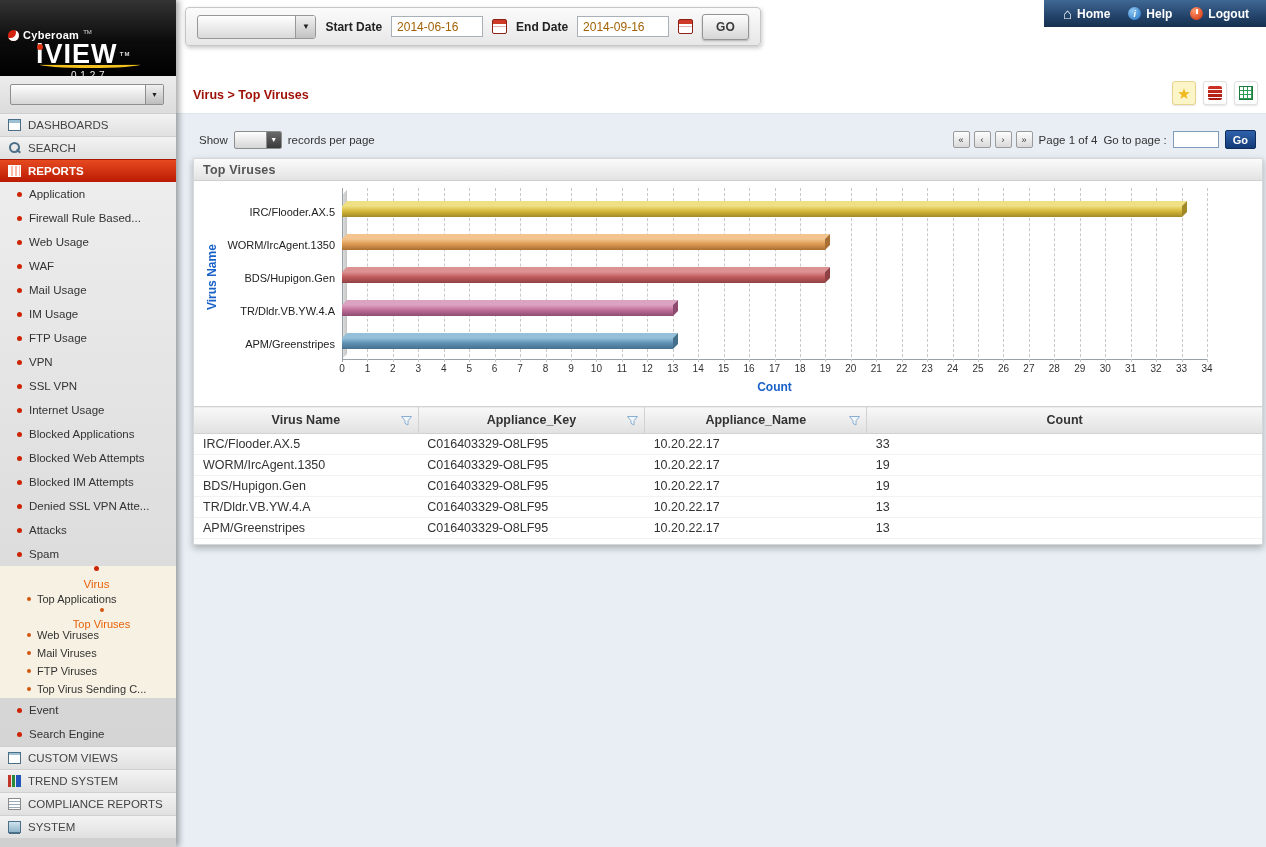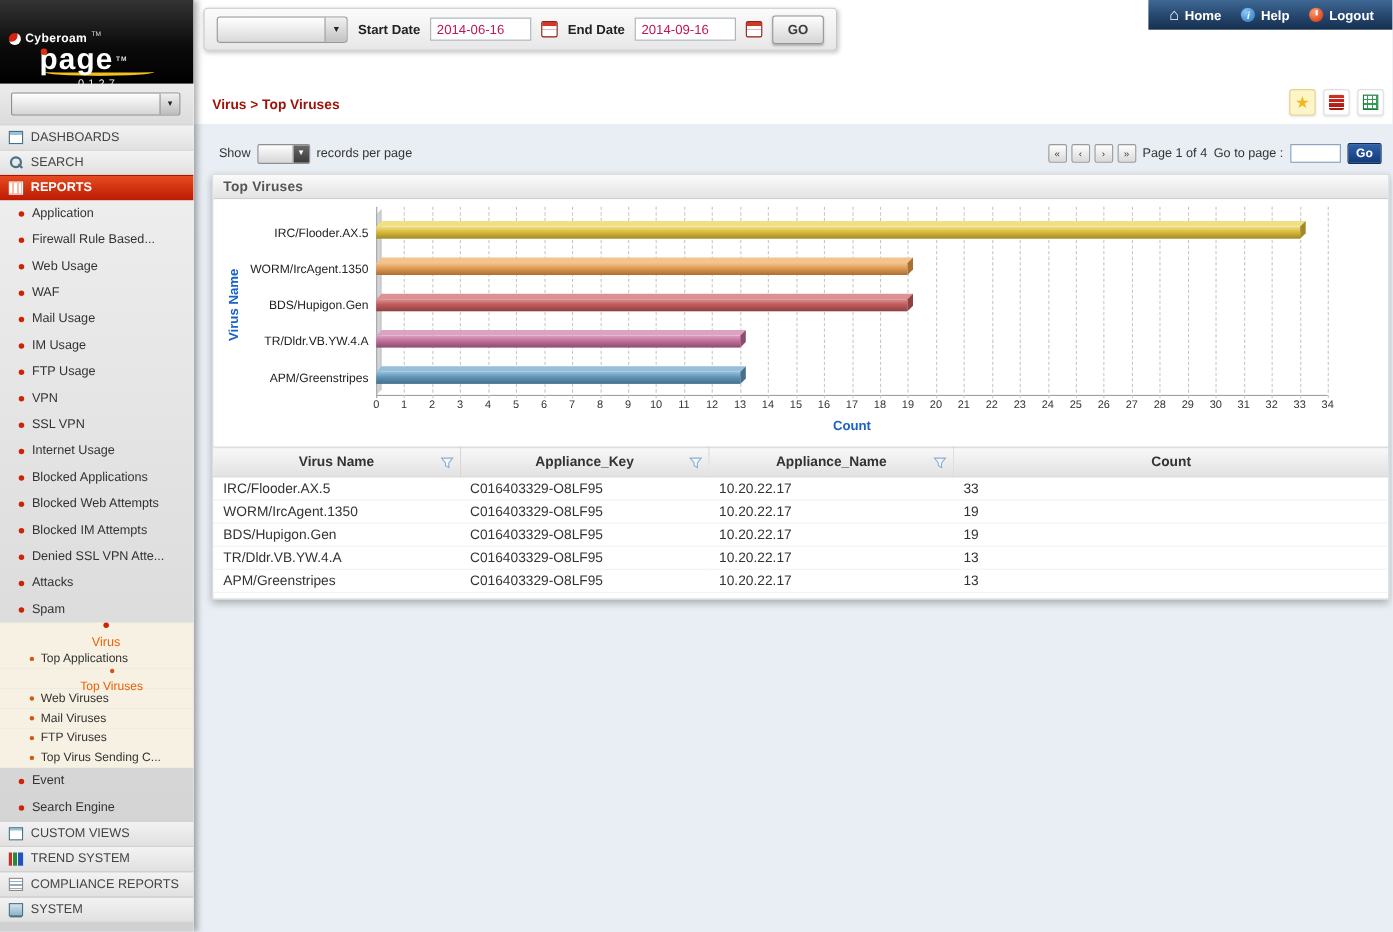--- a/index.html
+++ b/index.html
@@ -51,21 +51,21 @@
   .icon-home {font-size:15px; line-height:1; color:#fff;}
   .icon-help {width:13px; height:13px; border-radius:50%; background:radial-gradient(circle at 35% 30%,#8ec9f2,#1e6fc4); color:#fff; font-size:9px; font-weight:bold; font-style:italic; display:flex; align-items:center; justify-content:center;}
   .icon-logout {width:13px; height:13px; border-radius:50%; background:radial-gradient(circle at 35% 30%,#ff9a70,#cf2a05); position:relative;}
   .icon-logout::before {content:""; position:absolute; left:5.5px; top:2px; width:2px; height:5px; background:#fff;}
   .toolbar {position:absolute; left:9px; top:7px; height:39px; display:flex; align-items:center; gap:9px; padding:0 11px;
     background:linear-gradient(#fbfbfb,#e7e7e7); border:1px solid #c6c6c6; border-radius:4px; box-shadow:1px 2px 4px rgba(0,0,0,.22);}
   .device-select {display:flex; height:24px; border:1px solid #979797; border-radius:3px; overflow:hidden; background:linear-gradient(#ffffff,#d9d9d9); cursor:pointer;}
   .device-select .ds-label {padding:0 10px; font-size:12px; color:#333; line-height:22px; font-weight:bold;margin-top:44px;}
   .device-select .ds-arrow {width:20px; border-left:1px solid #979797; background:linear-gradient(#f1f1f1,#c2c2c2); display:flex; align-items:center; justify-content:center; font-size:8px; color:#222;}
   .tb-label {font-size:12px; font-weight:bold; color:#222;}
-  .date-input {width:92px; height:21px; border:1px solid #a9b0b8; font-size:12px; color:#be185d; padding:0 5px; background:#fff; font-family:inherit;}
+  .date-input {width:92px; height:21px; border:1px solid #a9b0b8; font-size:12px; color:#a16207; padding:0 5px; background:#fff; font-family:inherit;}
   .cal-icon {width:15px; height:15px; border:1px solid #8d2015; border-radius:2px; cursor:pointer; flex:none;
     background:repeating-linear-gradient(to bottom,transparent 0 6px,#e0b6ae 6px 7px),linear-gradient(to bottom,#cd3a27 0 4px,#fff 4px);}
   .go-btn {height:26px; padding:0 13px; background:linear-gradient(#fdfdfd,#d6d6d6); border:1px solid #949494; border-radius:3px; font-size:12px; font-weight:bold; color:#3a3a3a; box-shadow:0 1px 2px rgba(0,0,0,.25); cursor:pointer; font-family:inherit;}
   .breadcrumb {position:absolute; left:17px; top:88px; font-size:12.5px; font-weight:bold; color:#9e0f05;}
   .export-icons {position:absolute; right:8px; top:81px; display:flex; gap:7px;}
   .exp-box {width:24px; height:24px; border:1px solid #e0e0e0; border-radius:3px; background:#fff; display:flex; align-items:center; justify-content:center; cursor:pointer; box-shadow:0 1px 2px rgba(0,0,0,.1);}
   .exp-box.fav {background:#fcf5c8; border-color:#e6d38d;}
   .icon-star {color:#f2b71b; font-size:15px; line-height:1;}
   .icon-pdf {width:14px; height:14px; border-radius:2px; background:repeating-linear-gradient(to bottom,transparent 0 3px,rgba(255,255,255,.95) 3px 4px),linear-gradient(#d03326,#a5170c);}
   .icon-xls {width:14px; height:14px; border:1px solid #1d7c3e; background-color:#fff;
@@ -120,21 +120,21 @@
 
 <div class="page">
 
   <aside class="sidebar">
     <div class="logo">
       <div class="brand-row">
         <span class="brand-mark"></span>
         <span class="brand-name">Cyberoam</span>
         <span class="brand-tm">TM</span>
       </div>
-      <div class="product"><span>page</span><span class="product-dot"></span><span class="product-tm">TM</span></div>
+      <div class="product"><span>iVIEW</span><span class="product-dot"></span><span class="product-tm">TM</span></div>
       <div class="swoosh"></div>
       <div class="version">0.1.2.7</div>
     </div>
     <div class="device-row">
       <div class="mini-select">
         <span class="ms-label">UTM</span>
         <span class="ms-arrow">▼</span>
       </div>
     </div>
     <nav class="nav">

